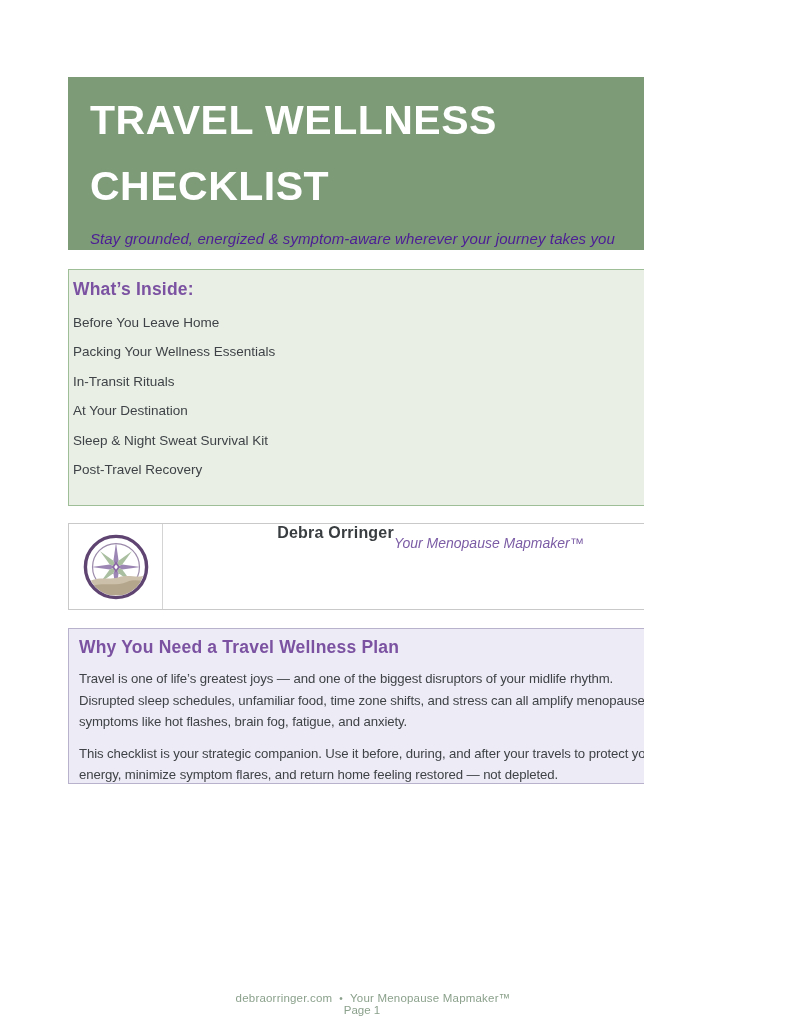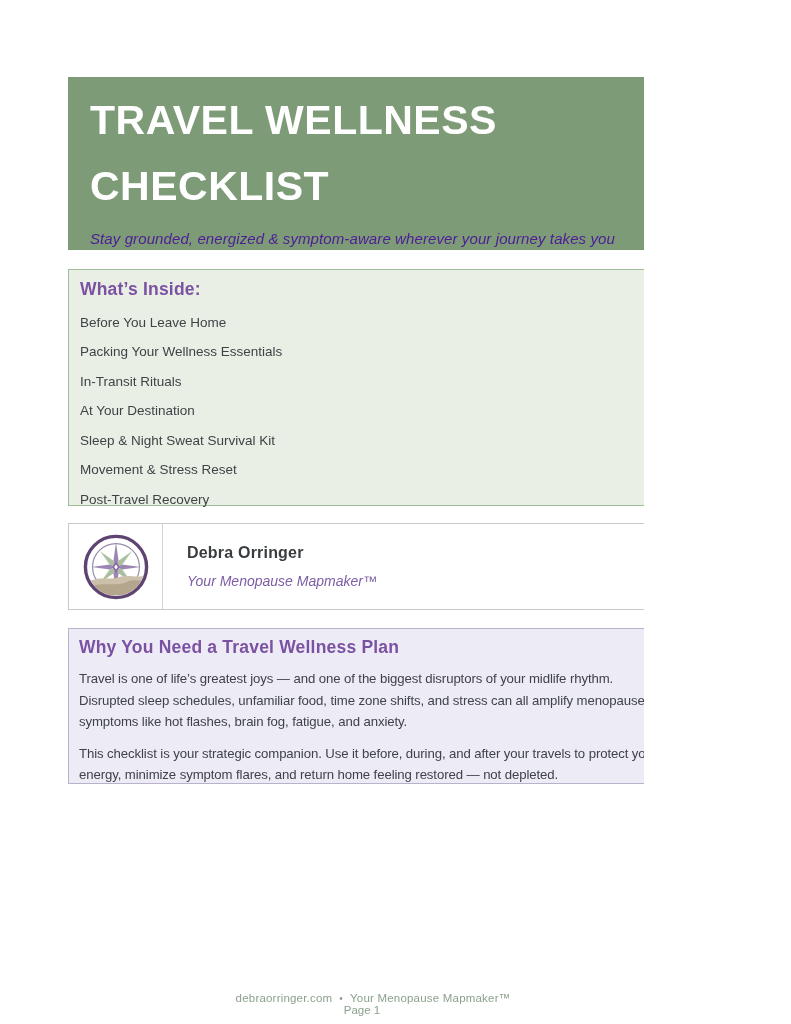--- a/index.html
+++ b/index.html
@@ -40,21 +40,21 @@
     color: #4c1d95;
     letter-spacing: 0.1px;
   }
 
   
   .whats-inside {
     position: absolute; left: 68px; top: 237px;
     width: 607px; height: 237px;
     background: #e9efe5;
     border: 1px solid #9ebe98;
-    padding: 9px 11px;
+    padding: 9px 4px;
   }
   .section-heading {
     font-size: 17.5px;
     font-weight: bold;
     color: #7b52a2;
     letter-spacing: 0.2px;
   }
   .wi-list { margin-top: 2px; }
   .wi-item {
     font-size: 13.5px;
@@ -75,21 +75,21 @@
   .logo-cell {
     width: 94px;
     display: flex; align-items: center; justify-content: center;
     border-right: 1px solid #d4d4d4;
     flex: none;
   }
   .logo-cell svg { width: 68px; height: 68px; display: block; }
   .author-text {
     flex: 1;
     padding-left: 24px;
-    display: flex; flex-direction: column; justify-content: center;
+    display: flex; flex-direction: row; justify-content: center;
   }
   .author-name {
     font-size: 16px;
     font-weight: bold;
     color: #393d40;
     letter-spacing: 0.2px;
   }
   .author-tagline {
     margin-top: 11px;
     font-size: 14px;
@@ -141,21 +141,20 @@
 
   <div class="whats-inside">
     <div class="section-heading">What’s Inside:</div>
     <div class="wi-list">
 
     <div class="wi-item">Before You Leave Home</div>
         <div class="wi-item">Packing Your Wellness Essentials</div>
         <div class="wi-item">In-Transit Rituals</div>
         <div class="wi-item">At Your Destination</div>
         <div class="wi-item">Sleep &amp; Night Sweat Survival Kit</div>
-        <div class="wi-item">Movement &amp; Stress Reset</div>
         <div class="wi-item">Post-Travel Recovery</div>
       </div>
   </div>
 
   <div class="author-card">
     <div class="logo-cell">
 
       <svg viewBox="0 0 100 100" aria-hidden="true">
         <defs>
           <clipPath id="logoClip">

